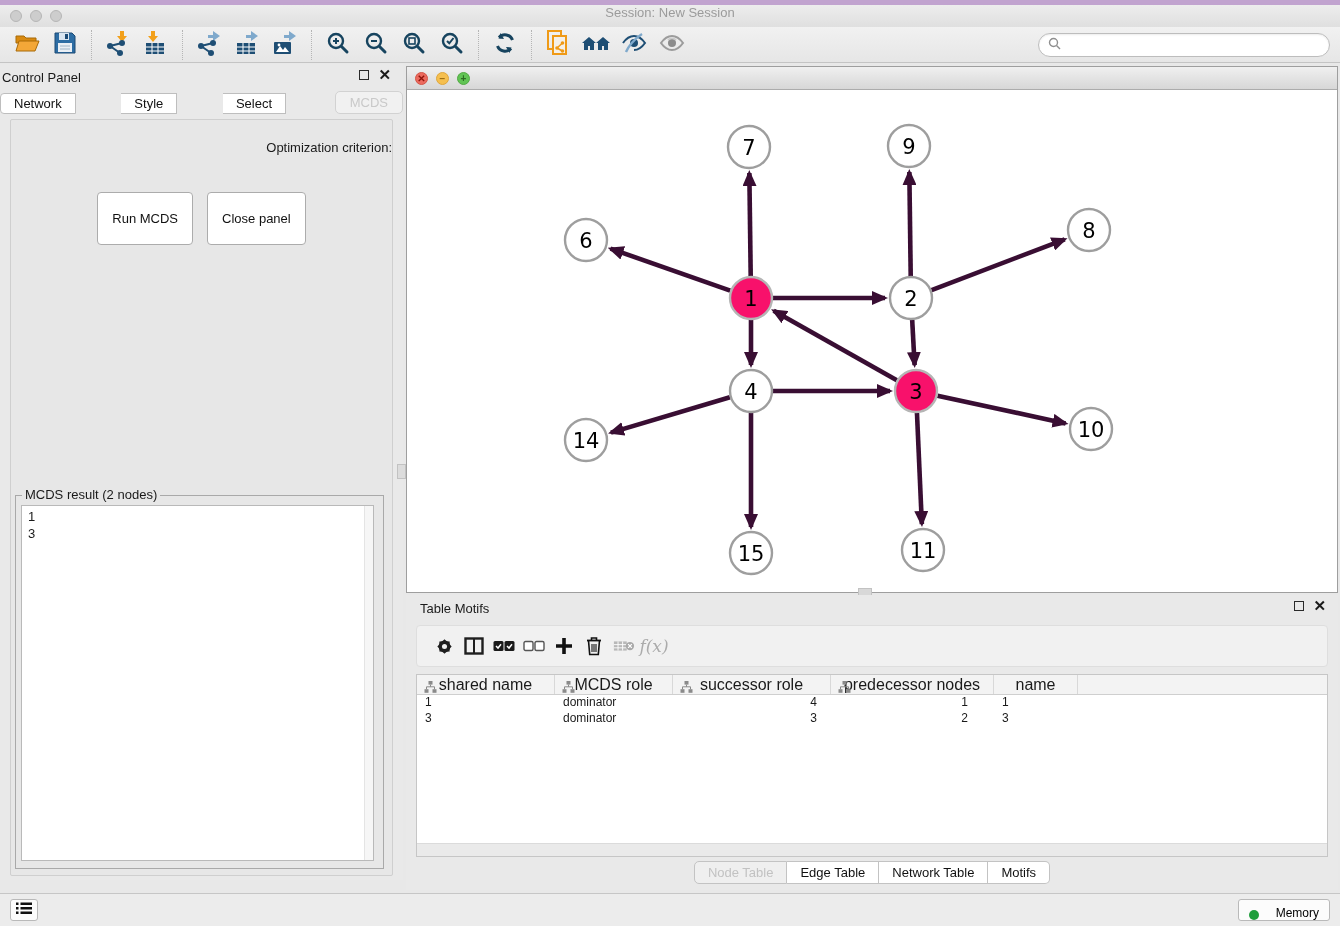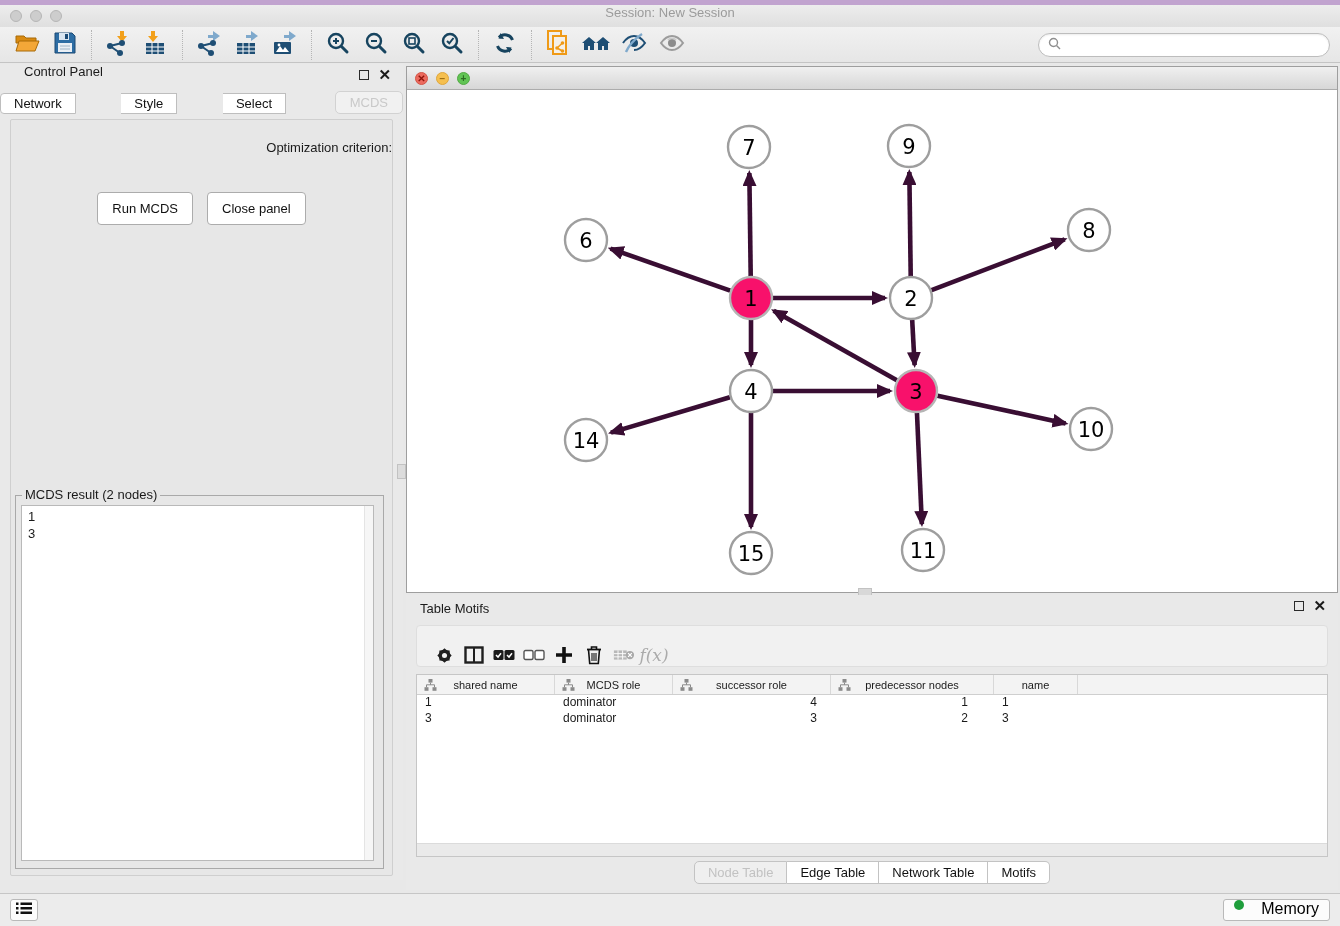--- a/index.html
+++ b/index.html
@@ -14,35 +14,35 @@
   .win-title{width:100%;text-align:center;color:#9B9B9B;font-size:13px}
 
   .toolbar{position:absolute;left:0;top:27px;width:100%;height:36px;background:linear-gradient(#F1F1F1,#E6E6E6);border-bottom:1px solid #C4C4C4;display:flex;align-items:center;padding:0 8px}
   .tbtn{width:38px;height:32px;display:flex;align-items:center;justify-content:center;background:none;border:none;cursor:default}
   .tsep{width:0;height:30px;border-left:1px dotted #B5B5B5;margin:0 7px}
   .searchbox{position:absolute;right:10px;top:6px;width:292px;height:24px;background:#fff;border:1px solid #BDBDBD;border-radius:12px;display:flex;align-items:center;padding:0 9px;box-shadow:inset 0 1px 2px rgba(0,0,0,.08)}
   .searchbox input{border:none;outline:none;flex:1;font-size:12px;background:transparent;margin-left:5px}
 
   
   .control-panel{position:absolute;left:0;top:64px;width:403px;height:816px;background:#E9E9E9}
-  .cp-head{position:relative;height:26px;display:flex;align-items:flex-start;padding:0 24px}
+  .cp-head{position:relative;height:26px;display:flex;align-items:center;padding:0 2px}
   .panel-title{font-size:13px;color:#1A1A1A}
   .panel-ctl{position:absolute;display:flex;align-items:center;gap:9px;right:12px;top:6px}
   .float-ic{width:10px;height:10px;border:1.6px solid #2A2A2A;display:inline-block}
   .close-ic{font-size:15px;font-weight:bold;color:#1A1A1A;line-height:10px}
   .cp-tabs{display:flex;justify-content:space-between;align-items:flex-end;height:24px}
   .cp-tab{background:#fff;border:1px solid #BEBEBE;border-left:none;padding:2px 13px;font-size:13px;color:#111}
   .cp-tab:first-child{border-left:1px solid #BEBEBE;border-radius:4px 0 0 4px}
   .cp-tab.selected{background:#F1F1F1;color:#C9C9C9;border:1px solid #D2D2D2;border-radius:5px;margin-left:3px;padding:3px 14px}
   .cp-body{position:absolute;left:10px;right:10px;top:55px;bottom:4px;border:1px solid #CFCFCF;background:#E7E7E7;border-radius:2px}
   .opt-label{position:absolute;top:20px;width:100%;text-align:right;font-size:13px}
   .criterion{position:absolute;left:34px;top:40px;width:310px;height:23px;background:#fff;border:1px solid #B3B3B3;border-radius:5px;display:flex;align-items:center;padding:0 8px;font-size:13px}
   .criterion .stepper{position:absolute;right:7px;top:3px}
   .cp-buttons{position:absolute;top:72px;width:100%;display:flex;justify-content:center;gap:14px}
-  .btn{background:#fff;border:1px solid #ACACAC;border-radius:4px;padding:8px 14px;font-size:13px;color:#111}
+  .btn{background:#fff;border:1px solid #ACACAC;border-radius:4px;padding:18px 14px;font-size:13px;color:#111}
   .result-group{position:absolute;left:4px;right:8px;top:375px;bottom:6px;border:1px solid #A9A9A9}
   .result-legend{position:absolute;left:6px;top:-9px;background:#E7E7E7;padding:0 3px;font-size:13px}
   .result-text{position:absolute;left:5px;right:9px;top:9px;bottom:7px;background:#fff;border:1px solid #B9B9B9;font-size:13px;line-height:17px;padding:2px 6px;white-space:pre;overflow:hidden}
   .result-scroll{position:absolute;right:10px;top:10px;bottom:8px;width:9px;background:#F6F6F6;border-left:1px solid #E4E4E4}
 
   
   .net-window{position:absolute;left:406px;top:66px;width:932px;height:527px;background:#fff;border:1px solid #9E9E9E}
   .net-titlebar{position:relative;height:23px;background:linear-gradient(#F0F0F0,#D7D7D7);border-bottom:1px solid #ACACAC;display:flex;align-items:center}
   .net-title{width:100%;text-align:center;font-size:13px;color:#111}
   .net-lights{position:absolute;left:8px;top:5px;display:flex;gap:8px}
@@ -51,48 +51,48 @@
   .nlight.yellow{background:#F5BF4F;border:1px solid #DFA63C;color:#9A6B10}
   .nlight.green{background:#61C454;border:1px solid #52A944;color:#2C6B22}
   .net-canvas{position:absolute;left:0;top:23px;width:930px;height:502px}
 
   .split-handle-v{position:absolute;left:397px;top:464px;width:9px;height:15px;background:#DCDCDC;border:1px solid #C2C2C2}
   .split-handle-h{position:absolute;left:858px;top:588px;width:14px;height:8px;background:#D8D8D8;border:1px solid #C2C2C2}
 
   
   .table-panel{position:absolute;left:406px;top:595px;width:932px;height:295px;background:#E9E9E9}
   .tp-head{position:relative;height:26px;display:flex;align-items:center;padding:0 14px}
-  .tp-toolbar{position:absolute;left:10px;right:10px;top:30px;height:42px;background:#F1F1F1;border:1px solid #DEDEDE;border-radius:4px;display:flex;align-items:flex-end;gap:8px;padding:0 16px}
+  .tp-toolbar{position:absolute;left:10px;right:10px;top:30px;height:42px;background:#F1F1F1;border:1px solid #DEDEDE;border-radius:4px;display:flex;align-items:center;gap:8px;padding:0 16px}
   .tico{display:flex;align-items:center;justify-content:center;width:22px;height:22px}
   .fx{font-family:"DejaVu Serif",serif;font-style:italic;font-size:17px;color:#ABABAB}
 
   .tp-table{position:absolute;left:10px;right:10px;top:79px;height:183px;border:1px solid #C6C6C6;background:#fff;display:flex;flex-direction:column}
   .thead{display:flex;height:20px;background:#F3F3F3;border-bottom:1px solid #CFCFCF}
-  .th{position:relative;border-right:1px solid #D8D8D8;font-size:11px;display:flex;align-items:center;justify-content:center}
+  .th{position:relative;border-right:1px solid #D8D8D8;font-size:16px;display:flex;align-items:center;justify-content:center}
   .th .hier{position:absolute;left:7px;top:4px}
   .tbody{flex:1;background:#fff;overflow:hidden}
   .tr{display:flex;height:16px;font-size:12px}
   .td{overflow:hidden;white-space:nowrap}
   .c0{width:138px}.c1{width:118px}.c2{width:158px}.c3{width:163px}.c4{width:84px}
   .td.c0,.td.c1,.td.c4{padding-left:8px}
   .td.c2{text-align:right;padding-right:14px}
   .td.c3{text-align:right;padding-right:26px}
   .fill{flex:1;border-right:none}
   .tfoot{height:13px;background:#EAEAEA;border-top:1px solid #DBDBDB}
 
   .tp-tabs{position:absolute;left:0;width:100%;top:266px;display:flex;justify-content:center;align-items:center}
   .tp-tab{background:#fff;border:1px solid #C3C3C3;border-left:none;padding:3px 13px;font-size:13px;color:#111}
   .tp-tab:first-child{border-left:1px solid #C3C3C3;border-radius:5px 0 0 5px}
   .tp-tab:last-child{border-radius:0 5px 5px 0}
   .tp-tab.selected{background:#EFEFEF;color:#C2C2C2}
 
   
   .statusbar{position:absolute;left:0;bottom:0;width:100%;height:33px;background:#ECECEC;border-top:1px solid #C6C6C6}
   .list-btn{position:absolute;left:10px;top:5px;width:28px;height:22px;background:#FCFCFC;border:1px solid #B9B9B9;border-radius:3px;display:flex;align-items:center;justify-content:center}
-  .memory-btn{position:absolute;right:10px;top:5px;height:22px;background:#FCFCFC;border:1px solid #B9B9B9;border-radius:3px;display:flex;align-items:flex-start;gap:17px;padding:0 10px;font-size:16px}
+  .memory-btn{position:absolute;right:10px;top:5px;height:22px;background:#FCFCFC;border:1px solid #B9B9B9;border-radius:3px;display:flex;align-items:flex-end;gap:17px;padding:0 10px;font-size:12px}
   .green-dot{width:10px;height:10px;border-radius:50%;background:#1F9E3C}
 </style>
 </head>
 <body>
 
 <div class="top-strip"></div>
 <div class="titlebar">
   <div class="lights">
     <span class="light"></span>
     <span class="light"></span>

